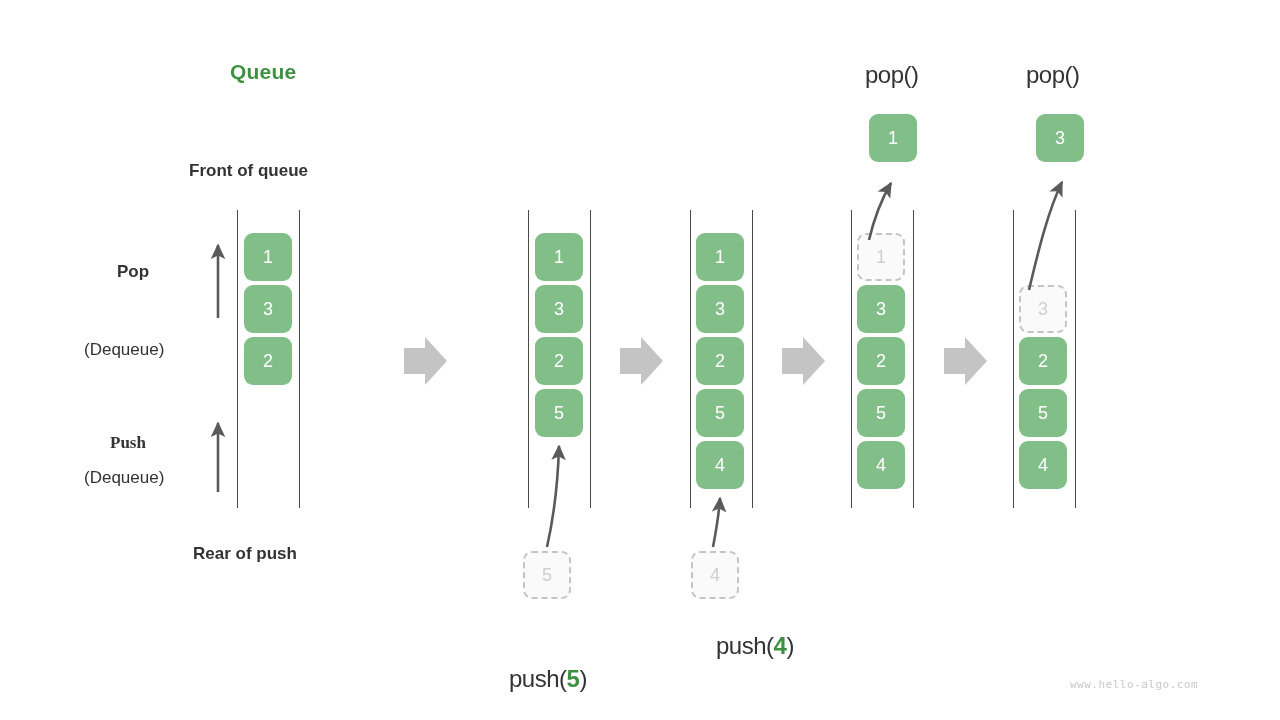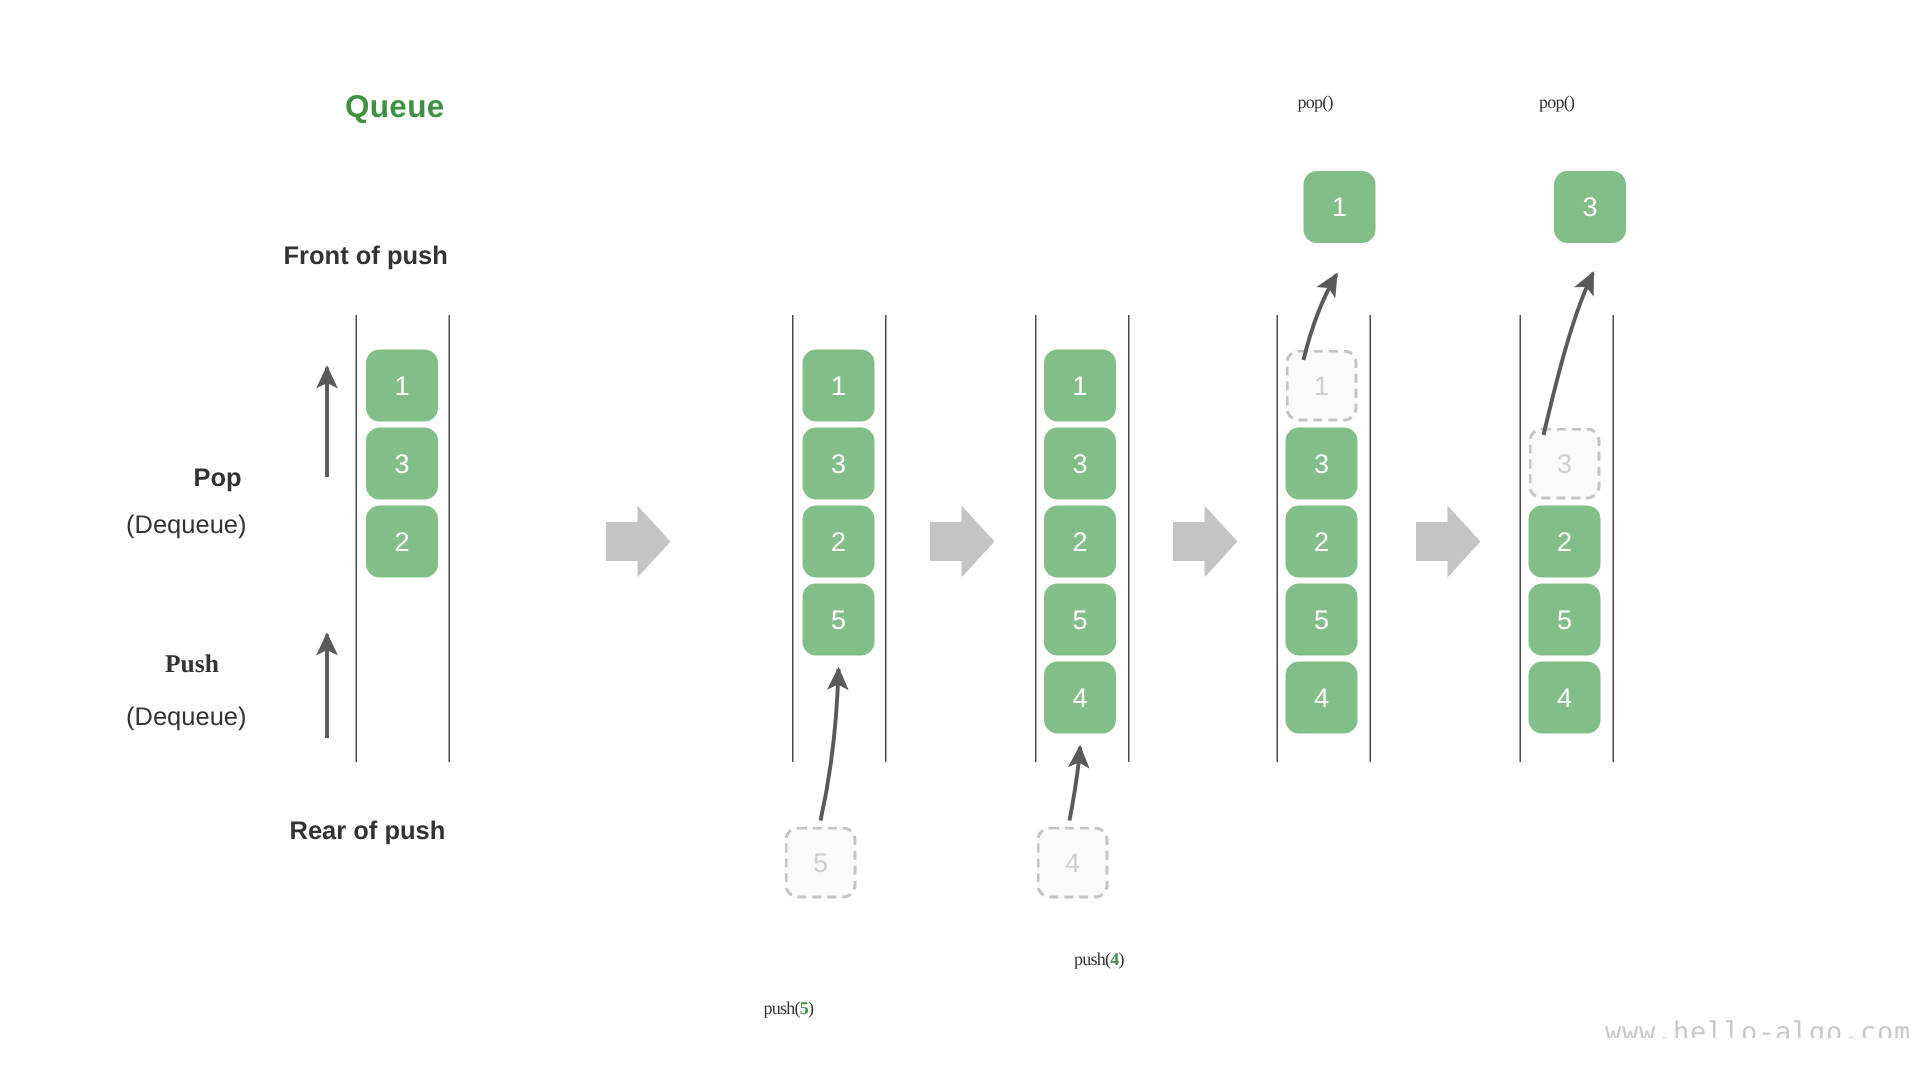--- a/index.html
+++ b/index.html
@@ -37,33 +37,33 @@
     color: #333333;
     white-space: nowrap;
   }
   .lbl-reg {
     font-size: 17px;
     font-weight: normal;
     color: #333333;
     white-space: nowrap;
   }
   .op-label {
-    font-family: Liberation Serif, serif;
-    font-size: 12px;
+    font-family: Liberation Sans, sans-serif;
+    font-size: 24px;
     color: #333333;
     white-space: nowrap;
     letter-spacing: -0.5px;
   }
   .op-label .num {
     color: #3f9142;
     font-weight: bold;
   }
   .watermark {
     font-family: "DejaVu Sans Mono", "Liberation Mono", monospace;
-    font-size: 18px;
+    font-size: 11px;
     color: #c9c9c9;
     white-space: nowrap;
     letter-spacing: .5px;
   }
 
   
   .cell {
     width: 48px;
     height: 48px;
     border-radius: 9px;
@@ -102,23 +102,23 @@
     pointer-events: none;
   }
 </style>
 </head>
 <body>
 
 <div id="stage">
 
   <div class="abs title-queue" style="left:230px; top:60px;">Queue</div>
 
-  <div class="abs lbl-bold" style="left:189px; top:161px;">Front of push</div>
-
-  <div class="abs lbl-bold" style="left:129px; top:262px;margin-top:47px;">Pop</div>
+  <div class="abs lbl-bold" style="left:189px; top:161px;">Front of queue</div>
+
+  <div class="abs lbl-bold" style="left:117px; top:262px;">Pop</div>
   <div class="abs lbl-reg" style="left:84px; top:296px;margin-top:44px;">(Dequeue)</div>
 
   <div class="abs lbl-bold" style="left:110px; top:433px;font-family:Liberation Serif, serif;">Push</div>
   <div class="abs lbl-reg" style="left:84px; top:468px;">(Dequeue)</div>
 
   <div class="abs lbl-bold" style="left:193px; top:544px;">Rear of push</div>
 
   <div class="abs rail" style="left:237px; top:210px; height:298px;"></div>
   <div class="abs rail" style="left:299px; top:210px; height:298px;"></div>
 

